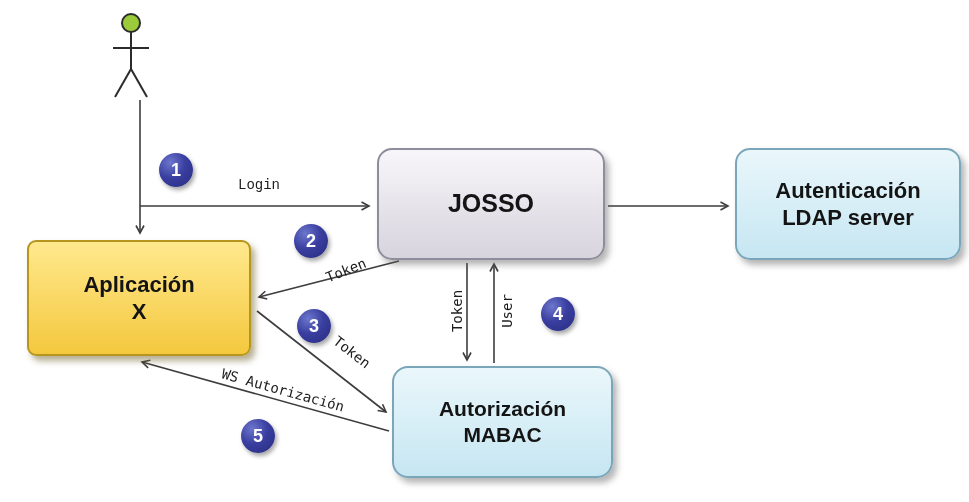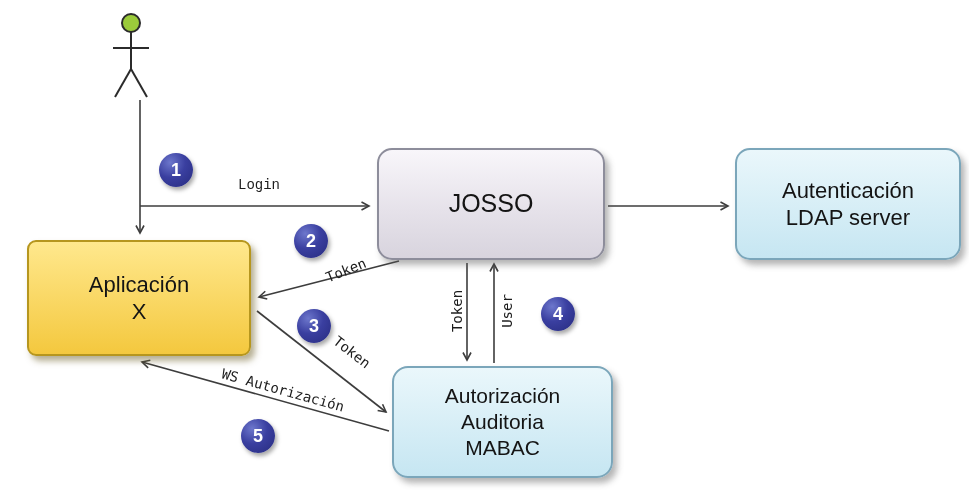--- a/index.html
+++ b/index.html
@@ -1,21 +1,21 @@
 <!DOCTYPE html>
 <html><head>
 <meta charset="utf-8">
 <style>
   * { margin:0; padding:0; box-sizing:border-box; }
   html,body { background:#ffffff; font-family:"Liberation Sans", sans-serif; }
   .canvas { position:relative; width:969px; height:502px; background:#ffffff; overflow:hidden; }
   .connectors { position:absolute; left:0; top:0; }
 
   .node { position:absolute; display:flex; flex-direction:column; align-items:center;
-          justify-content:center; text-align:right; color:#141414; }
+          justify-content:center; text-align:right; color:#141414;font-weight:bold; }
   .node .nl { line-height:1.25; }
 
   .node-josso { left:377px; top:148px; width:228px; height:112px;
     border:2px solid #8d8d9b; border-radius:15px;
     background:linear-gradient(180deg,#f8f6fa 0%,#e6e2ea 55%,#d8d4de 100%);
     box-shadow:4px 5px 6px rgba(90,90,90,0.45); font-size:25px; }
 
   .node-ldap { left:735px; top:148px; width:226px; height:112px;
     border:2px solid #7ba6ba; border-radius:15px;
     background:linear-gradient(180deg,#eaf7fb 0%,#c6e6f2 100%);
@@ -90,21 +90,20 @@
     <div class="nl">LDAP server</div>
   </div>
 
   <div class="node node-app">
     <div class="nl">Aplicación</div>
     <div class="nl">X</div>
   </div>
 
   <div class="node node-mabac">
     <div class="nl">Autorización</div>
-    <div class="nl">Auditoria</div>
     <div class="nl">MABAC</div>
   </div>
 
   <div class="elabel l-login">Login</div>
   <div class="elabel l-token2">Token</div>
   <div class="elabel l-token3">Token</div>
   <div class="elabel l-tokenv">Token</div>
   <div class="elabel l-userv">User</div>
   <div class="elabel l-ws">WS Autorización</div>
 

